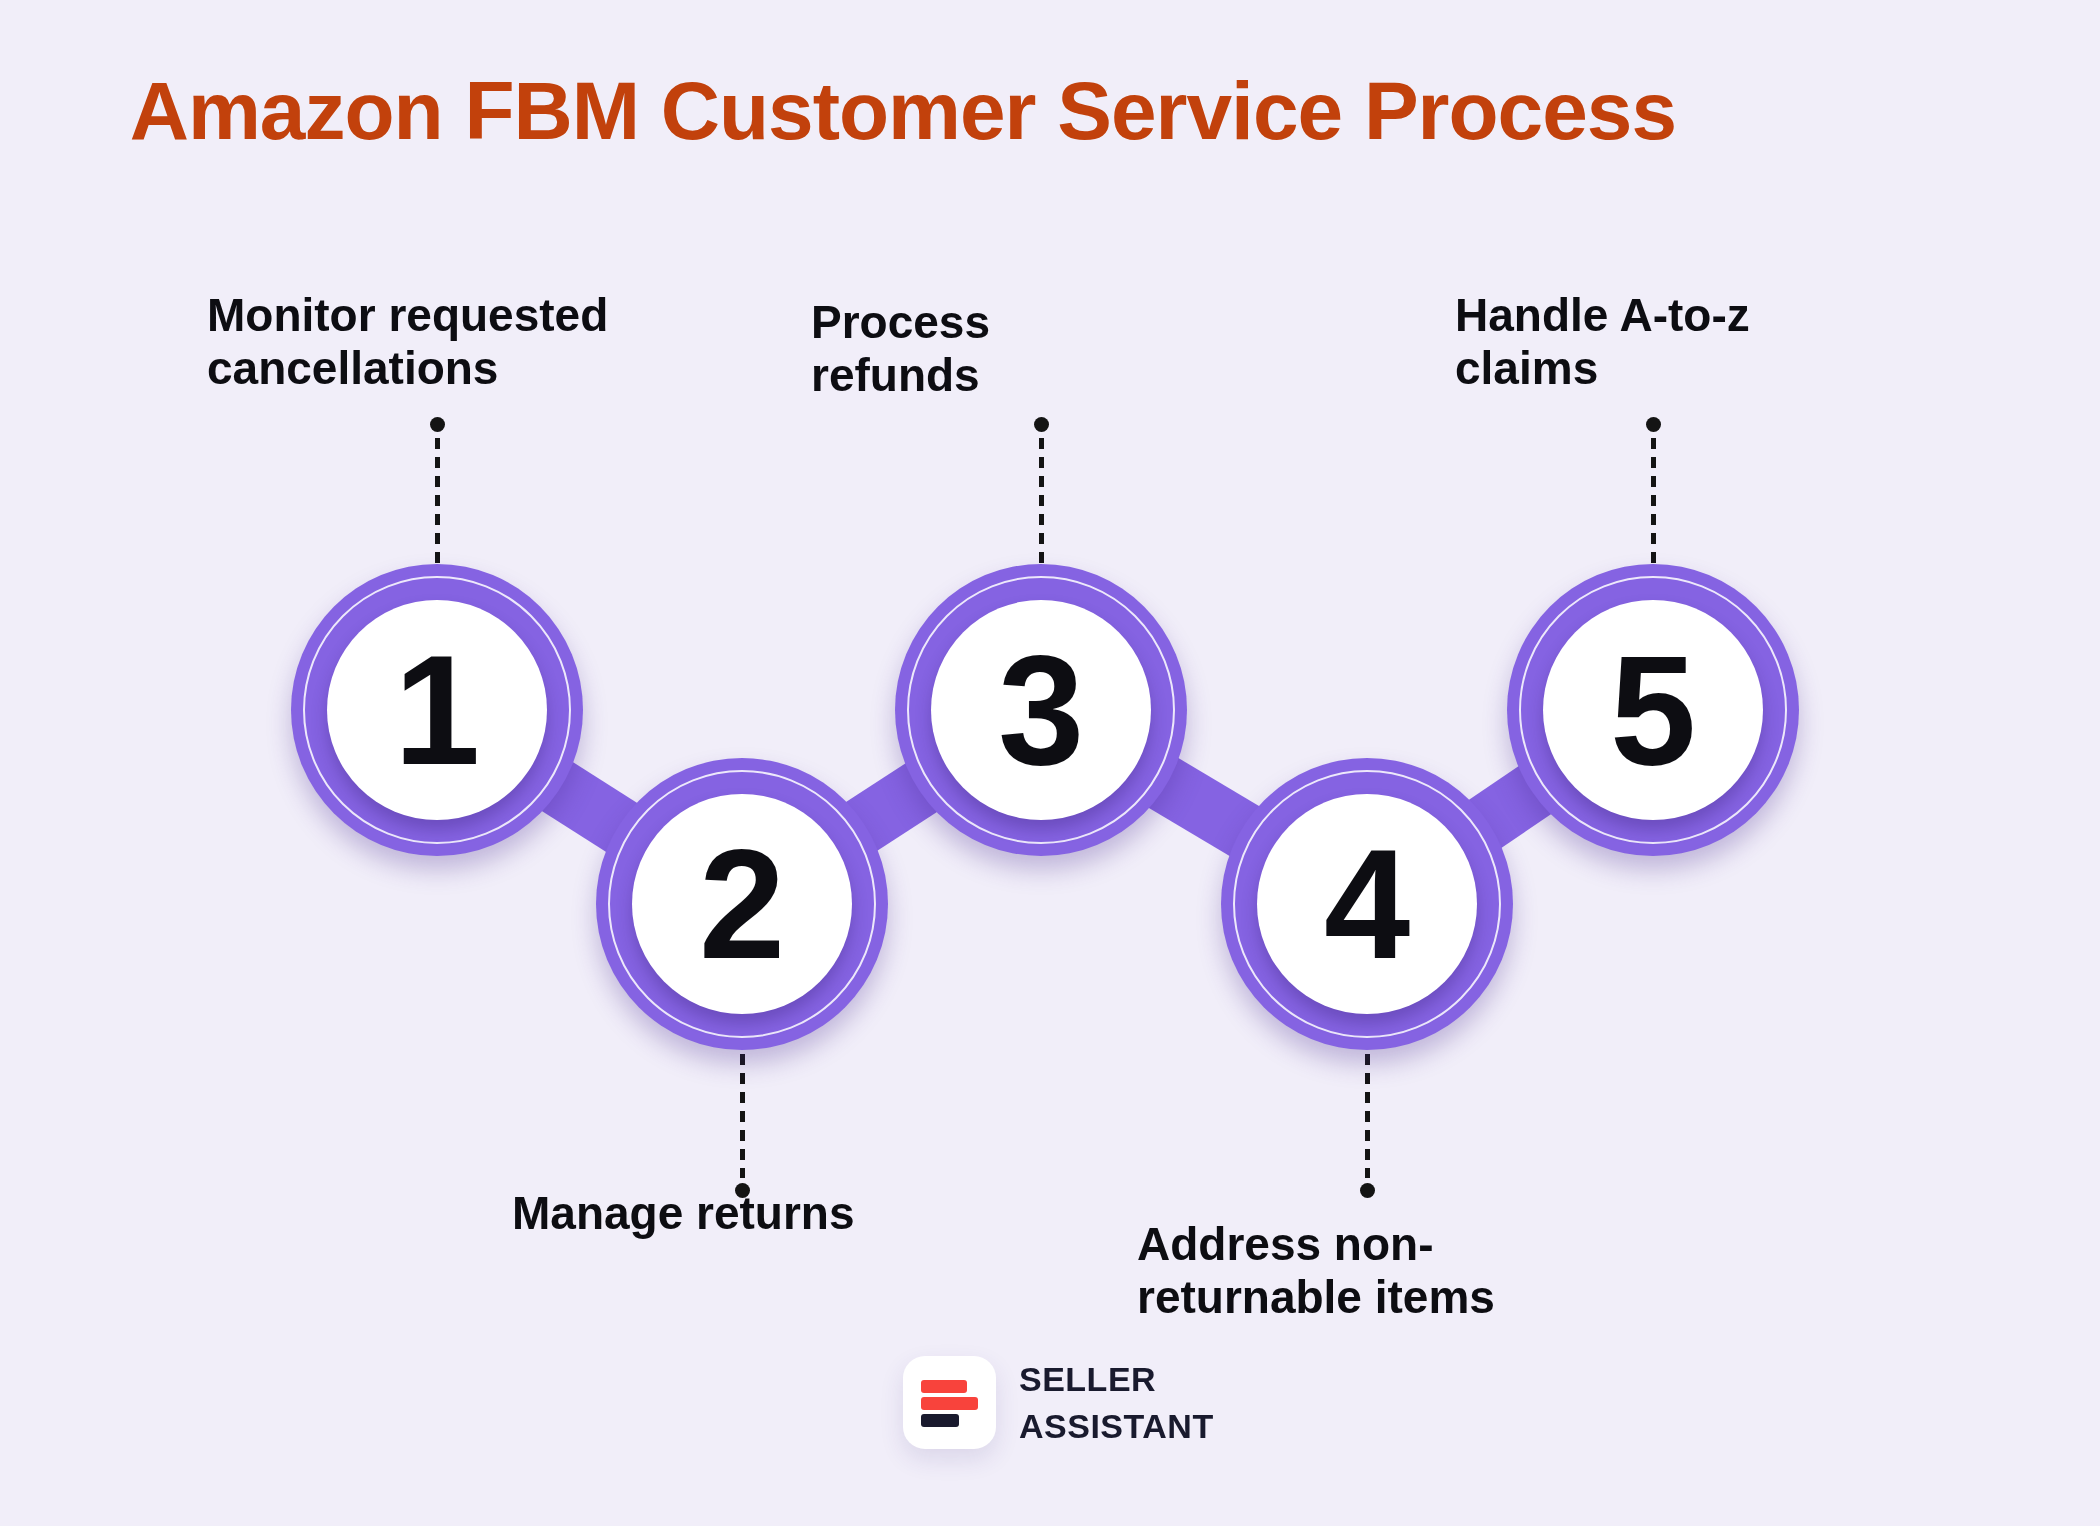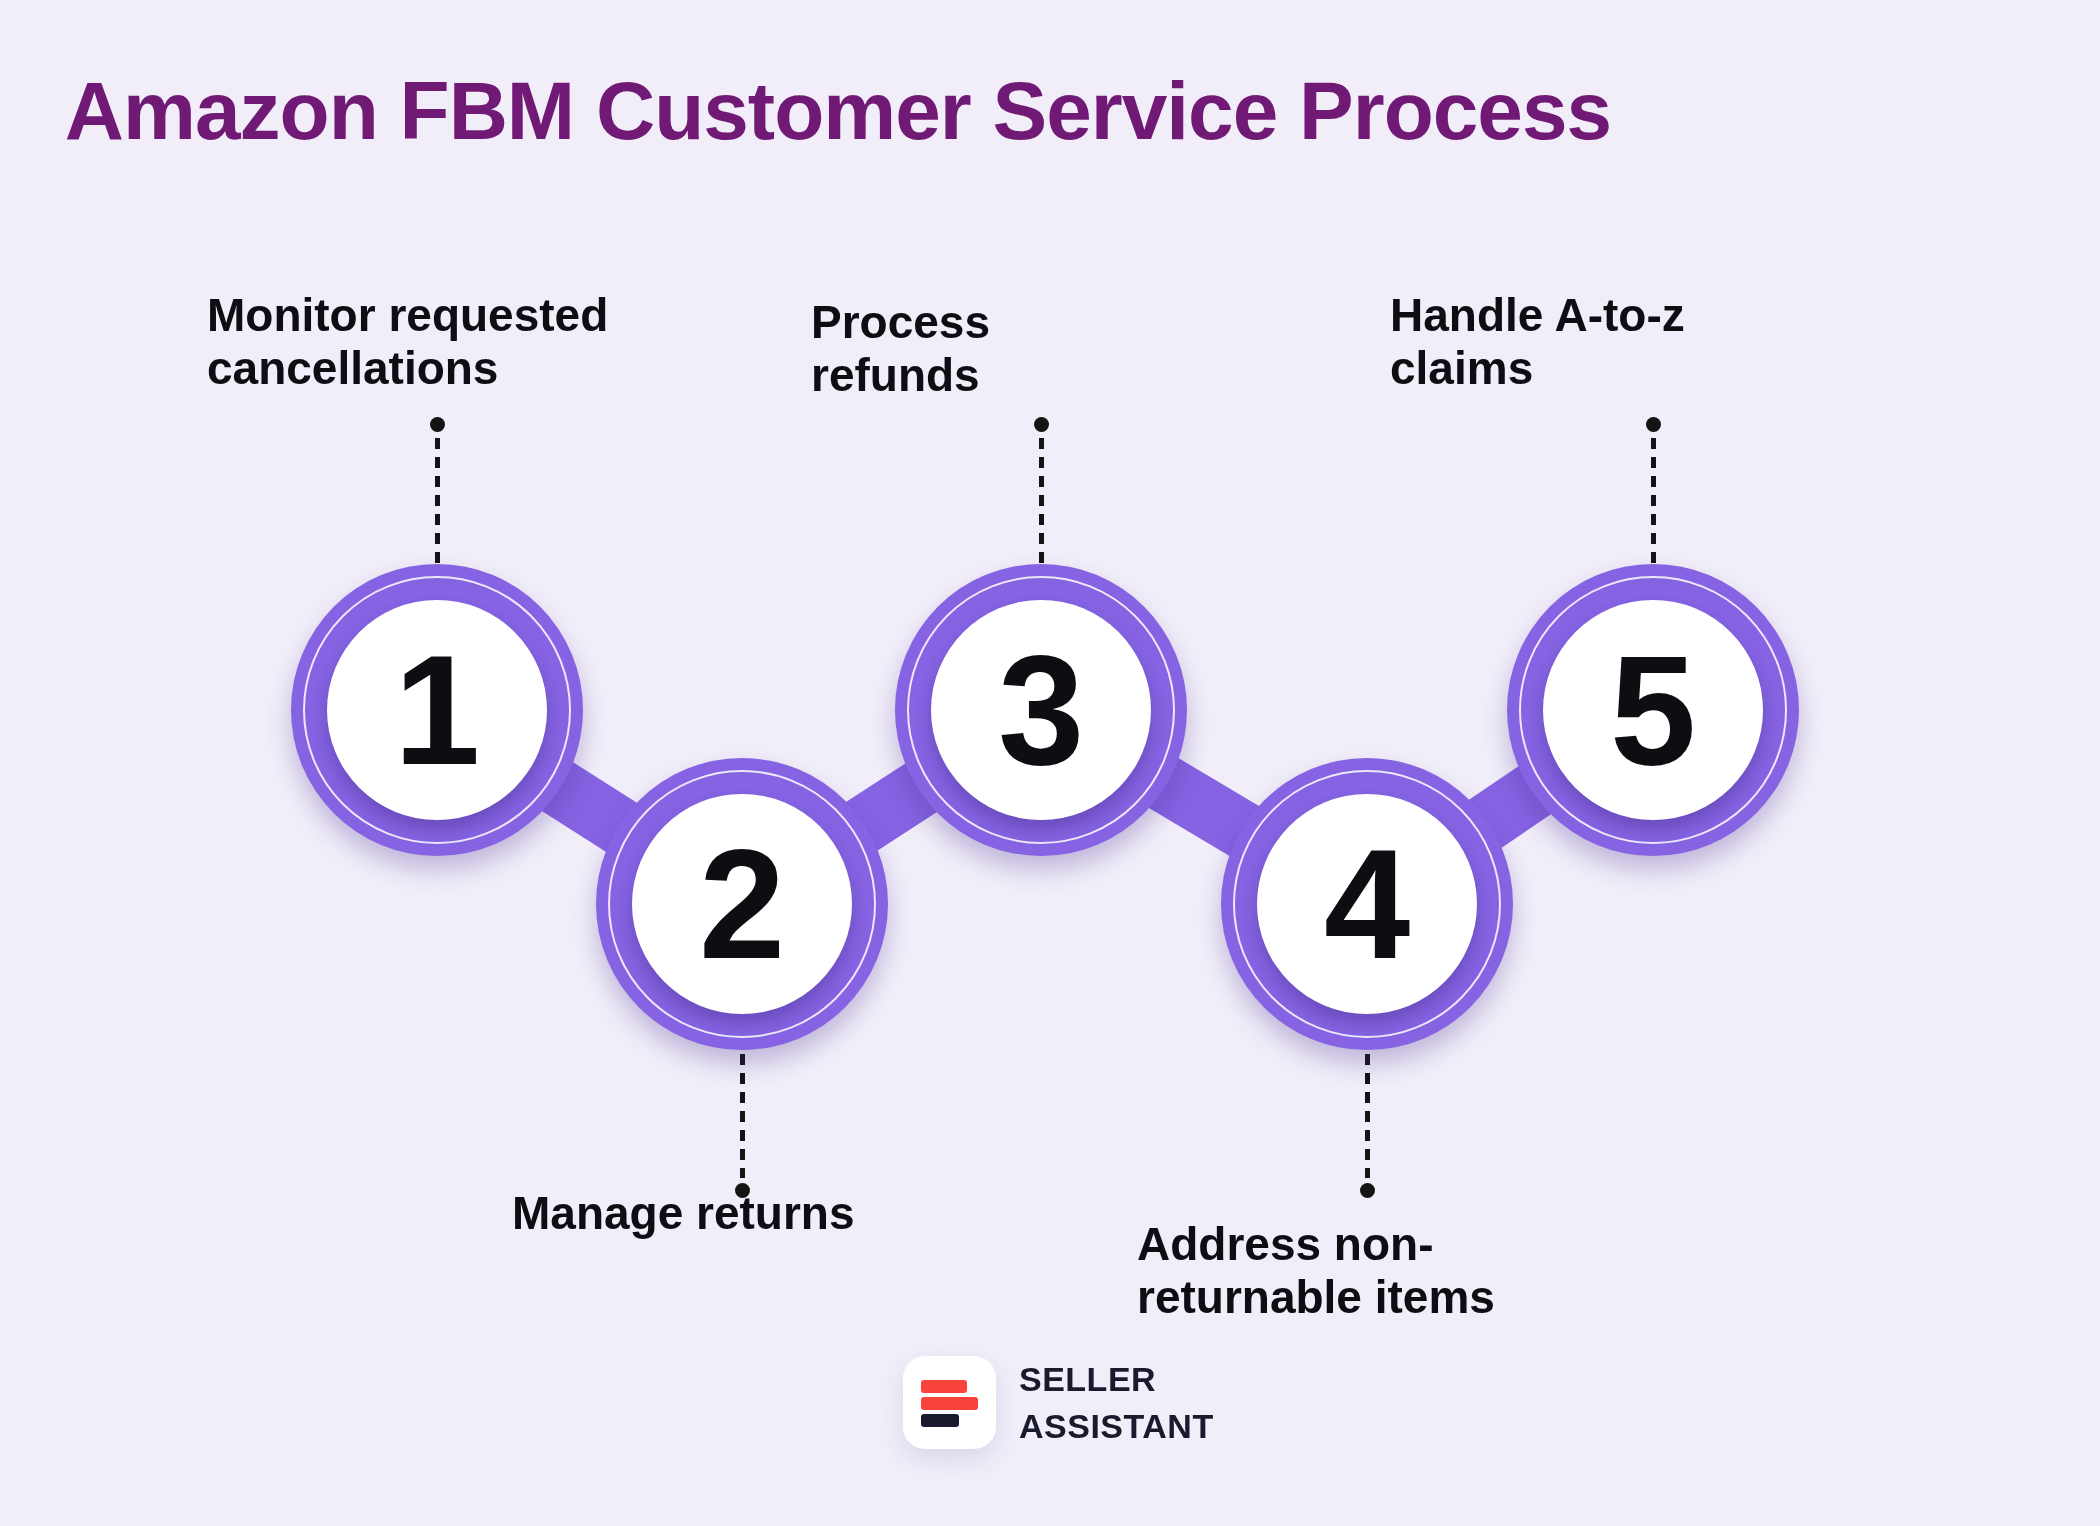--- a/index.html
+++ b/index.html
@@ -8,24 +8,24 @@
     position: relative;
     background: #F1EEF9;
     font-family: "Liberation Sans", sans-serif;
     overflow: hidden;
   }
 
   
   .title {
     position: absolute;
     left: 0; top: 64px; width: 1676px;
-    text-align: center;
+    text-align: right;
     font-size: 82px; font-weight: 800;
     letter-spacing: -1px;
-    color: #701a75;
+    color: #c2410c;
     white-space: nowrap;
   }
 
   
   .connectors {
     position: absolute; left: 0; top: 0;
     z-index: 1;
   }
 
   
@@ -102,21 +102,21 @@
   .s3 .dash  { left: 1039px; top: 438px; height: 126px; }
   .s3 .circle{ left: 895px; top: 564px; }
 
   
   .s4 .circle{ left: 1221px; top: 758px; }
   .s4 .dash  { left: 1365px; top: 1054px; height: 124px; }
   .s4 .dot   { left: 1360px; top: 1183px; }
   .s4 .step-label { left: 1137px; top: 1218px; }
 
   
-  .s5 .step-label { left: 1390px; top: 289px; }
+  .s5 .step-label { left: 1455px; top: 289px; }
   .s5 .dot   { left: 1646px; top: 417px; }
   .s5 .dash  { left: 1651px; top: 438px; height: 126px; }
   .s5 .circle{ left: 1507px; top: 564px; }
 
   
   .logo {
     position: absolute;
     left: 875px; top: 1356px;
     display: flex; align-items: flex-start;
     z-index: 3;

